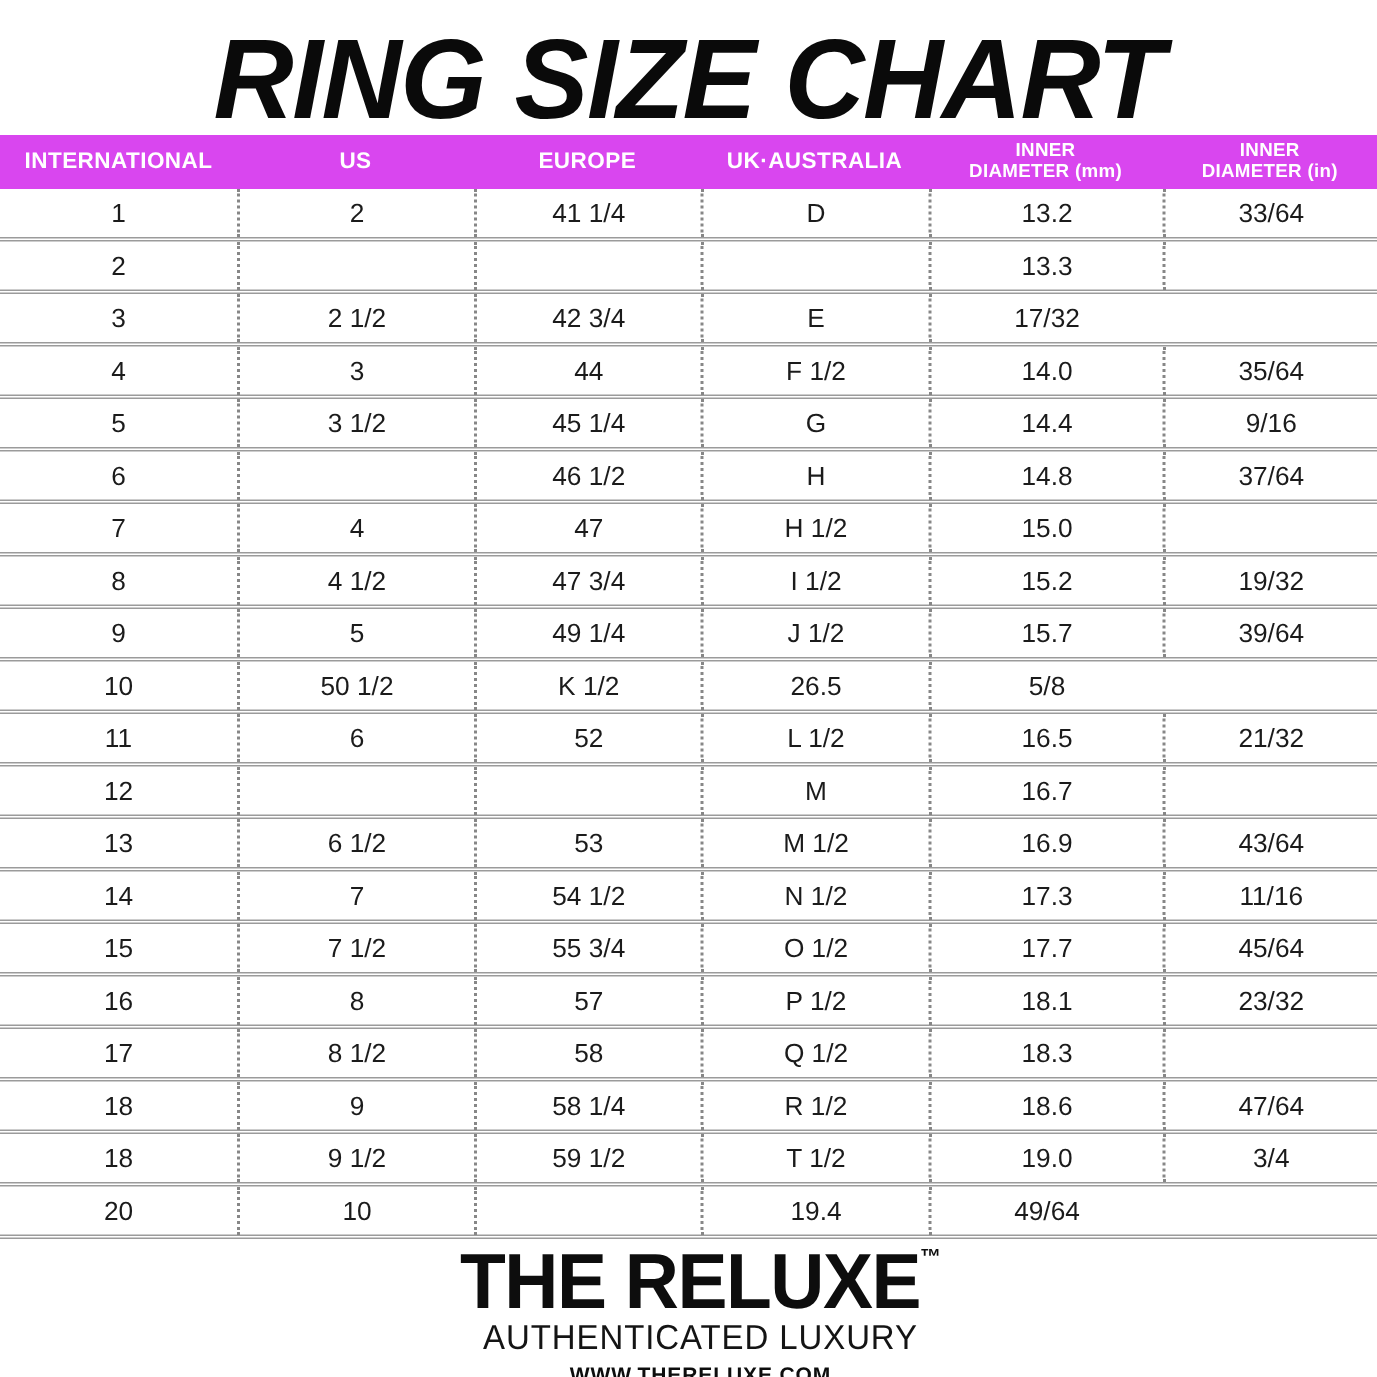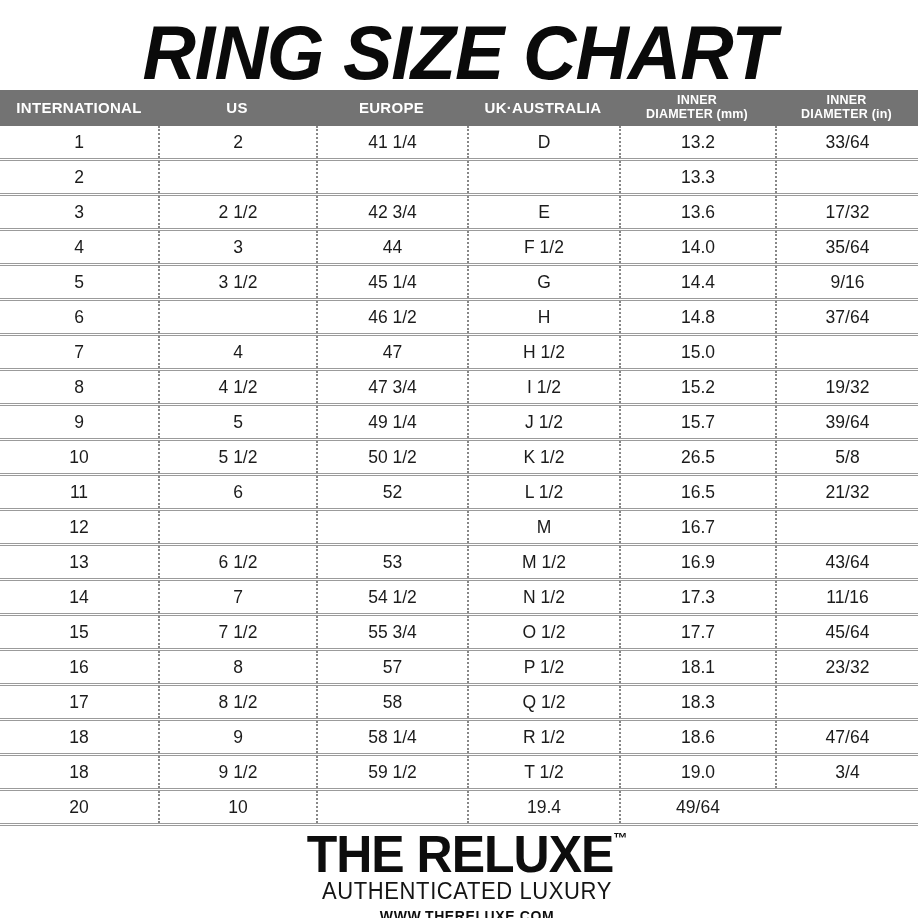--- a/index.html
+++ b/index.html
@@ -33,21 +33,21 @@
 
   
   .grid {
     display: grid;
     grid-template-columns: 158px 158px 151px 152px 156px 143px;
   }
 
   
   .header-bar {
     height: 36px;
-    background: #737373;
+    background: #d946ef;
   }
   .header-cell {
     display: flex;
     flex-direction: column;
     align-items: center;
     justify-content: center;
     color: #ffffff;
     font-weight: bold;
     font-size: 15px;
     letter-spacing: 0.3px;
@@ -158,21 +158,20 @@
         <div class="cell sep"></div>
         <div class="cell sep"></div>
         <div class="cell sep">13.3</div>
         <div class="cell sep"></div>
       </div>
       <div class="grid row">
         <div class="cell">3</div>
         <div class="cell sep">2 1/2</div>
         <div class="cell sep">42 3/4</div>
         <div class="cell sep">E</div>
-        <div class="cell sep">13.6</div>
         <div class="cell sep">17/32</div>
       </div>
       <div class="grid row">
         <div class="cell">4</div>
         <div class="cell sep">3</div>
         <div class="cell sep">44</div>
         <div class="cell sep">F 1/2</div>
         <div class="cell sep">14.0</div>
         <div class="cell sep">35/64</div>
       </div>
@@ -211,21 +210,20 @@
       <div class="grid row">
         <div class="cell">9</div>
         <div class="cell sep">5</div>
         <div class="cell sep">49 1/4</div>
         <div class="cell sep">J 1/2</div>
         <div class="cell sep">15.7</div>
         <div class="cell sep">39/64</div>
       </div>
       <div class="grid row">
         <div class="cell">10</div>
-        <div class="cell sep">5 1/2</div>
         <div class="cell sep">50 1/2</div>
         <div class="cell sep">K 1/2</div>
         <div class="cell sep">26.5</div>
         <div class="cell sep">5/8</div>
       </div>
       <div class="grid row">
         <div class="cell">11</div>
         <div class="cell sep">6</div>
         <div class="cell sep">52</div>
         <div class="cell sep">L 1/2</div>

